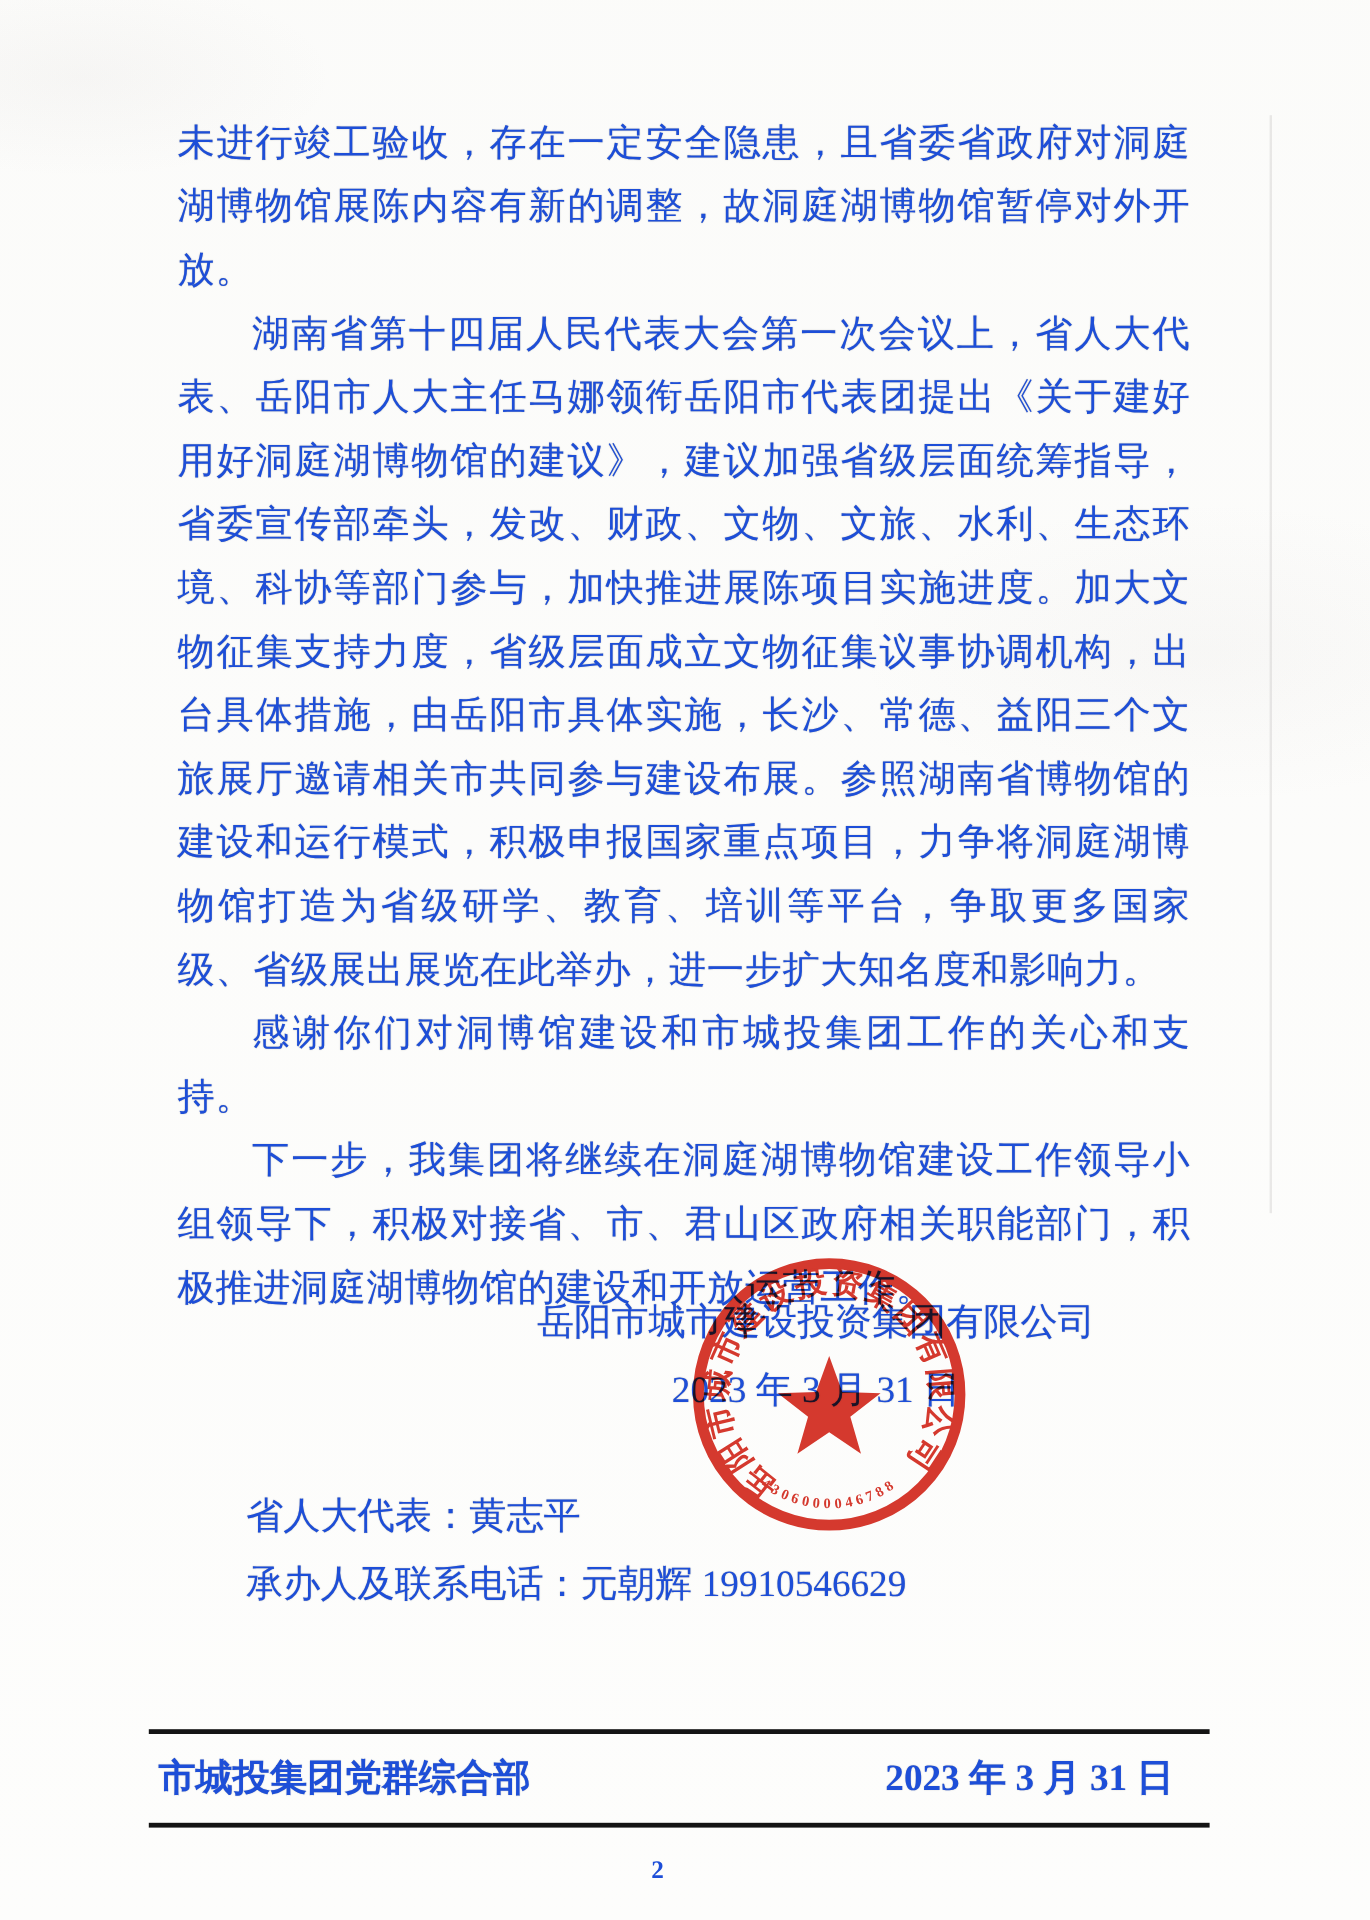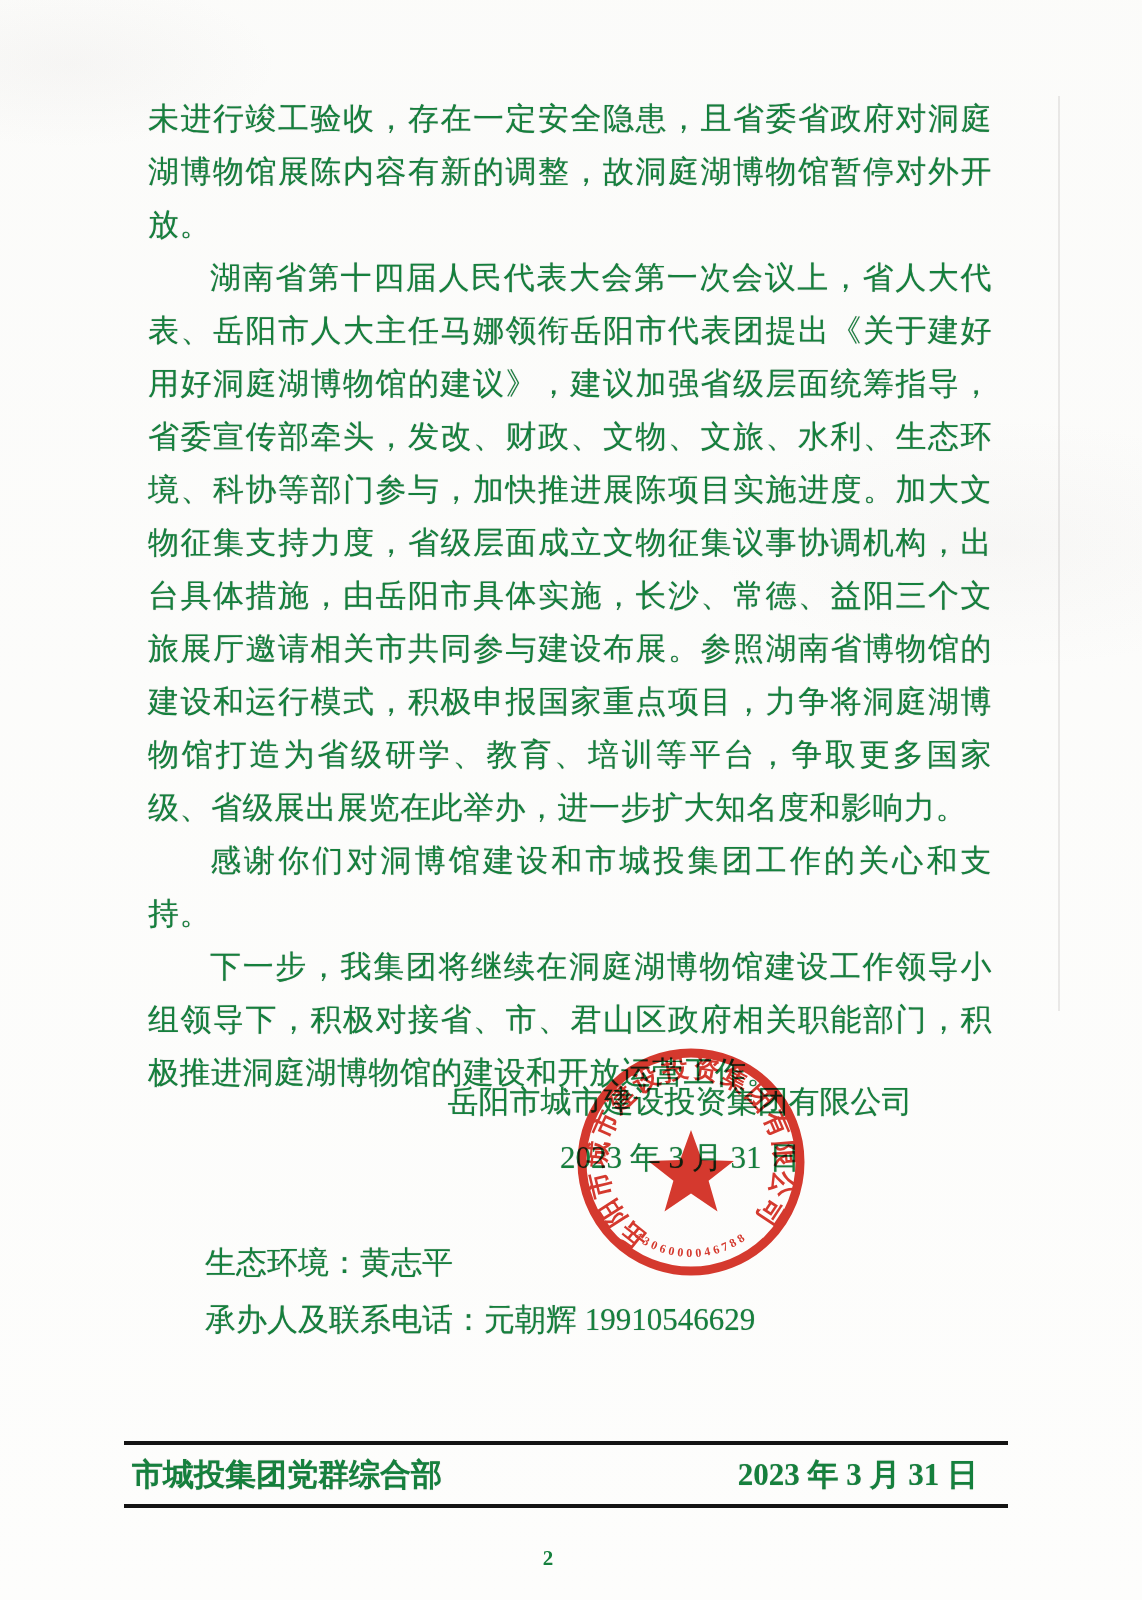--- a/index.html
+++ b/index.html
@@ -3,21 +3,21 @@
 <meta charset="utf-8">
 <style>
   html,body{margin:0;padding:0;}
   body{background:#ffffff;}
   .page{
     position:relative;
     width:1142px;height:1600px;
     background:#fdfdfc;
     overflow:hidden;
     font-family:"Liberation Serif","DejaVu Serif",serif;
-    color:#15803d;
+    color:#1d4ed8;
   }
   
   .scan-shade{
     position:absolute;inset:0;
     background:
       radial-gradient(ellipse 420px 180px at 88% 34%, rgba(160,150,150,0.05), rgba(0,0,0,0) 70%),
       radial-gradient(ellipse 300px 120px at 6% 4%, rgba(160,150,150,0.06), rgba(0,0,0,0) 70%),
       linear-gradient(180deg, rgba(250,250,248,0.6), rgba(253,253,251,0.2));
     pointer-events:none;
   }
@@ -44,21 +44,21 @@
     mix-blend-mode:multiply;
     opacity:0.93;
   }
   .seal svg{width:100%;height:100%;display:block;}
   .contact{
     position:absolute;left:205px;top:1234px;
     font-size:31px;line-height:57px;
     text-shadow:0 0 1px rgba(25,25,25,0.38);
   }
   .footer{
-    position:absolute;left:124px;top:1441px;width:884px;height:67px;
+    position:absolute;left:124px;top:1441px;width:884px;height:82px;
     box-sizing:border-box;
     border-top:4px solid #141414;
     border-bottom:4px solid #141414;
     display:flex;align-items:center;justify-content:space-between;
     padding:0 30px 0 8px;
     font-weight:bold;font-size:31px;
     text-shadow:0 0 1px rgba(25,25,25,0.3);
   }
   .page-number{
     position:absolute;left:0;top:1546px;width:1096px;
@@ -95,21 +95,21 @@
       <text font-size="26" letter-spacing="2" text-anchor="middle" transform="rotate(-9)" font-weight="bold" fill="#d42a1e">
         <textPath href="#sealArcTop" startOffset="50%">岳阳市城市建设投资集团有限公司</textPath>
       </text>
       <text font-size="12" letter-spacing="3.4" text-anchor="middle" font-weight="bold" fill="#d42a1e">
         <textPath href="#sealArcBottom" startOffset="50%">4306000046788</textPath>
       </text>
     </svg>
   </div>
 
   <div class="contact">
-    <div>生态环境：黄志平</div>
+    <div>省人大代表：黄志平</div>
     <div>承办人及联系电话：元朝辉 19910546629</div>
   </div>
 
   <div class="footer">
     <span>市城投集团党群综合部</span>
     <span>2023 年 3 月 31 日</span>
   </div>
 
   <div class="page-number">2</div>
 </div>

